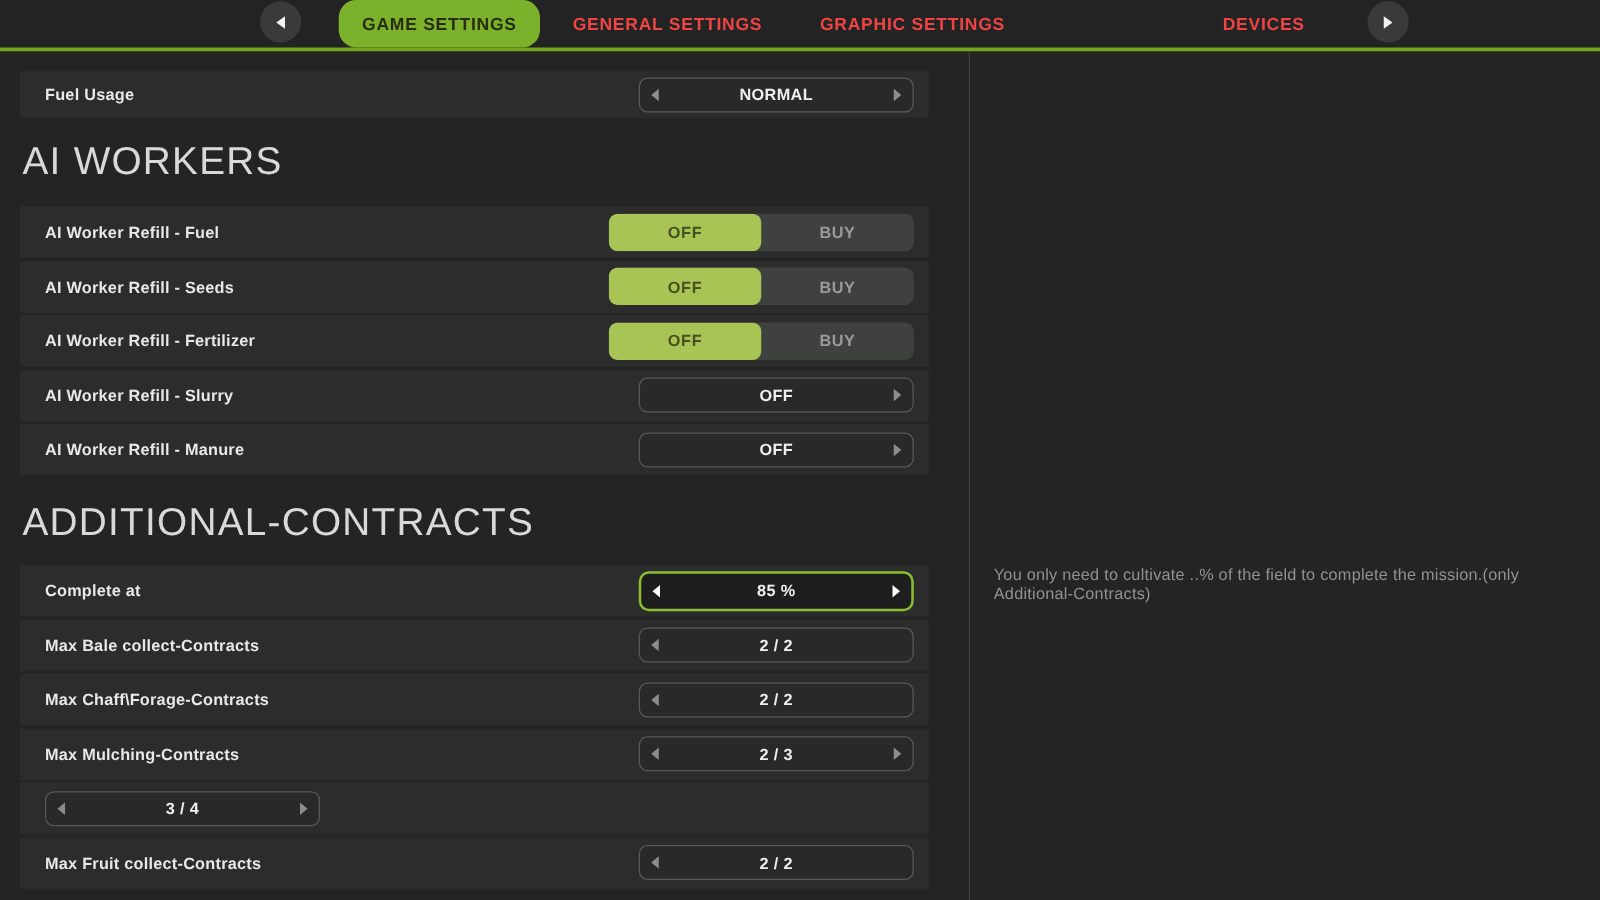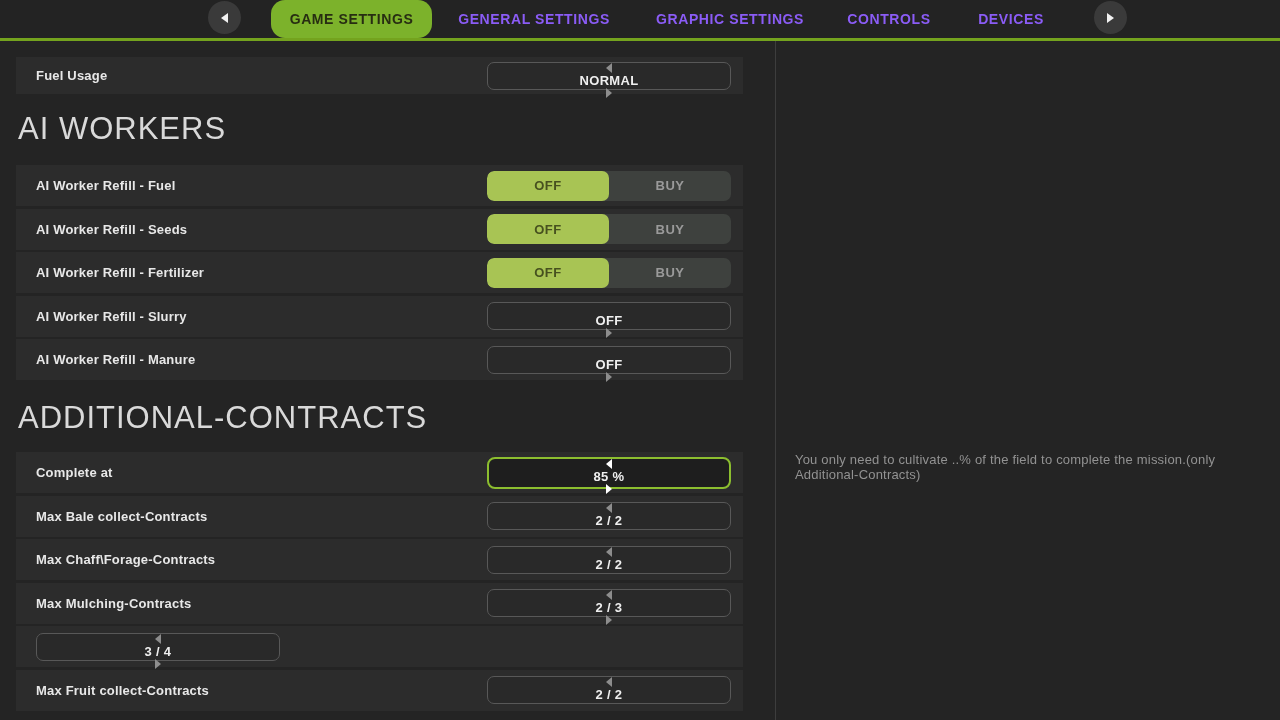--- a/index.html
+++ b/index.html
@@ -19,21 +19,21 @@
     background:#3a3a3a; display:flex; align-items:center; justify-content:center; cursor:pointer;
   }
   #btn-left  { left:208px; }
   #btn-right { left:1094px; }
   .tri { width:0; height:0; border-top:5px solid transparent; border-bottom:5px solid transparent; }
   .tri.l { border-right:7px solid #f2f2f2; }
   .tri.r { border-left:7px solid #f2f2f2; }
 
   .tab {
     position:absolute; top:0; height:38px; display:flex; align-items:center; justify-content:center;
-    font-size:14px; font-weight:bold; letter-spacing:.6px; color:#8b5cf6; cursor:pointer; white-space:nowrap;
+    font-size:14px; font-weight:bold; letter-spacing:.6px; color:#ef4444; cursor:pointer; white-space:nowrap;
   }
   .tab.active { background:#7cb22b; color:#272d12; border-radius:10px 10px 0 0; }
   #tab-game     { left:271px; width:161px;border-radius:14px; }
   #tab-general  { left:444px; width:180px; }
   #tab-graphic  { left:640px; width:180px; }
   #tab-controls { left:799px; width:180px; }
   #tab-devices  { left:921px; width:180px; }
 
   
   .settings { position:absolute; left:16px; top:41px; width:727px; }
@@ -48,22 +48,22 @@
     display:flex; align-items:center; margin-left:2px;
     font-size:31px; font-weight:400; color:#d9d9d9; letter-spacing:1px;
   }
   #title-ai  { margin-top:16px; height:38px; }
   #title-add { margin-top:20px; height:36px; }
   #group-ai  { margin-top:17px; }
   #group-add { margin-top:16px; }
 
   
   .selector {
-    width:244px; height:28px; border:1px solid #585858; border-radius:7px;
-    display:flex; align-items:center; padding:0 9px; color:#8d8d8d; background:#292929; cursor:pointer;flex-direction:column;
+    width:220px; height:28px; border:1px solid #585858; border-radius:7px;
+    display:flex; align-items:center; padding:0 9px; color:#8d8d8d; background:#292929; cursor:pointer;
   }
   .selector .value { flex:1; text-align:center; font-size:13px; font-weight:bold; color:#efefef; letter-spacing:.3px; }
   .arr { width:0; height:0; border-top:5px solid transparent; border-bottom:5px solid transparent; }
   .arr.l { border-right:6px solid currentColor; }
   .arr.r { border-left:6px solid currentColor; }
   .arr.hide { visibility:hidden; }
   .selector.focused {
     border:2px solid #8cbe2f; border-radius:8px; height:32px; color:#ffffff; background:#1e1e1e;
   }
 
@@ -94,23 +94,20 @@
     </div>
     <div class="tab active" id="tab-game">
       <span>GAME SETTINGS</span>
     </div>
     <div class="tab" id="tab-general">
       <span>GENERAL SETTINGS</span>
     </div>
     <div class="tab" id="tab-graphic">
       <span>GRAPHIC SETTINGS</span>
     </div>
-    <div class="tab" id="tab-controls">
-      <span>CONTROLS</span>
-    </div>
     <div class="tab" id="tab-devices">
       <span>DEVICES</span>
     </div>
     <div class="circle-btn" id="btn-right">
       <span class="tri r"></span>
     </div>
   </div>
   <div class="green-rule"></div>
 
   <div class="settings">

